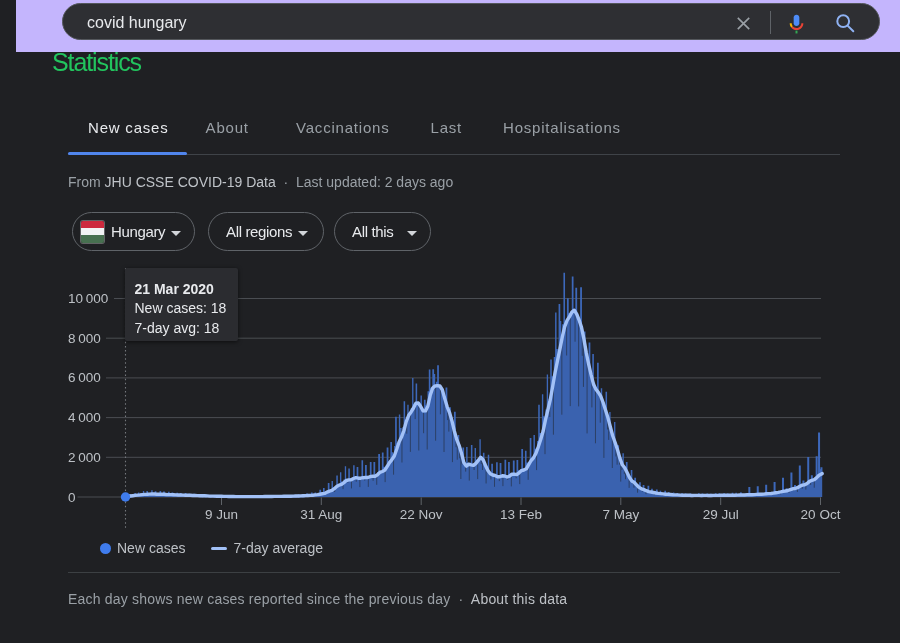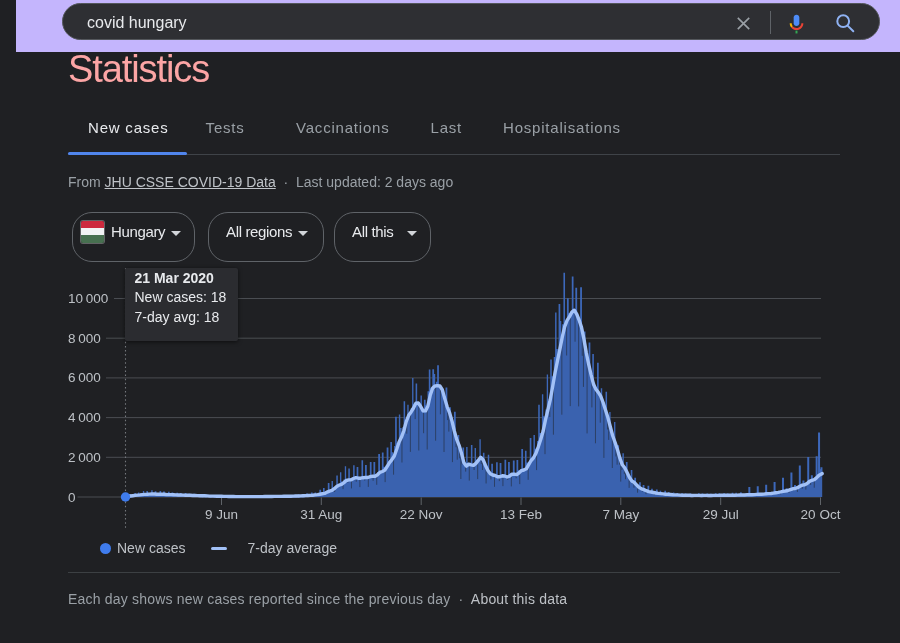--- a/index.html
+++ b/index.html
@@ -1,31 +1,31 @@
 <!DOCTYPE html>
 <html><head><meta charset="utf-8"><style>
 * {margin:0;padding:0;box-sizing:border-box}
 html,body {width:900px;height:643px;background:#1f2023;font-family:"Liberation Sans",sans-serif;overflow:hidden}
 .hdr {position:absolute;left:16px;top:0;width:900px;height:52px;background:#c4b5fd}
 .sbar {position:absolute;left:46px;top:3px;width:818px;height:37px;border:1px solid #54575c;border-radius:19px;background:#2e2f33}
 .sq {position:absolute;left:24px;top:10px;font-size:16px;color:#e8eaed}
 .vdiv {position:absolute;left:707px;top:7px;width:1px;height:23px;background:#5f6368}
-.h1 {position:absolute;left:68px;top:48px;font-size:38px;color:#fca5a5;letter-spacing:-1.1px}
+.h1 {position:absolute;left:52px;top:48px;font-size:25px;color:#22c55e;letter-spacing:-1.1px}
 .tabs {position:absolute;left:68px;top:110px;width:772px;height:45px;border-bottom:1px solid #3f4348}
 .tab {position:absolute;top:9px;font-size:15px;color:#9aa0a6;letter-spacing:0.8px}
 .tab.on {color:#e8eaed}
 .underline {position:absolute;left:0px;top:42px;width:119px;height:3px;background:#5085ec;border-radius:2px}
 .fromline {position:absolute;left:68px;top:174px;font-size:14px;color:#9aa0a6}
-.fromline a {color:#bfc3c8;text-decoration:underline}
-.pill {position:absolute;top:212px;height:50px;border:1px solid #5f6368;border-radius:20px;color:#e8eaed;font-size:15px}
+.fromline a {color:#bfc3c8;}
+.pill {position:absolute;top:212px;height:39px;border:1px solid #5f6368;border-radius:20px;color:#e8eaed;font-size:15px}
 .pilltxt {position:absolute;top:10px;letter-spacing:-0.35px}
 .caret {position:absolute;top:17.5px;width:0;height:0;border-left:5px solid transparent;border-right:5px solid transparent;border-top:5.5px solid #d2d5d9}
 .flag {position:absolute;left:8px;top:7.5px;width:23.5px;height:22px;border-radius:2px;overflow:hidden;box-shadow:0 0 0 1px rgba(255,255,255,0.30)}
 .flag div {height:33.4%}
-.tooltip {position:absolute;left:124.5px;top:267.5px;width:113px;height:73px;background:#2b2c30;border-radius:2px;box-shadow:0 1px 4px rgba(0,0,0,0.6);padding:1px 10px;color:#e8eaed;font-size:14px;line-height:19.5px}
+.tooltip {position:absolute;left:124.5px;top:267.5px;width:113px;height:73px;background:#2b2c30;border-radius:2px;box-shadow:0 1px 4px rgba(0,0,0,0.6);padding:12px 10px;color:#e8eaed;font-size:14px;line-height:19.5px}
 .tooltip b {font-size:14px}
 .legend {position:absolute;left:100px;top:540px;font-size:14px;color:#bdc1c6}
 .ldot {position:absolute;left:0px;top:2.5px;width:11px;height:11px;border-radius:50%;background:#3f7ced}
 .lline {position:absolute;left:111px;top:6.5px;width:16px;height:3px;background:#a2c1f7;border-radius:1.5px}
 .botdiv {position:absolute;left:68px;top:572px;width:772px;height:1px;background:#3c4043}
 .foot {position:absolute;left:68px;top:591px;font-size:14px;color:#9aa0a6;letter-spacing:0.2px}
 .foot a {color:#bdc1c6;}
 </style></head>
 <body>
 <div class="hdr">
@@ -43,21 +43,21 @@
   </svg>
   <svg style="position:absolute;left:772px;top:9px" width="21" height="21" viewBox="0 0 21 21">
         <circle cx="8.2" cy="8.2" r="5.9" fill="none" stroke="#8fb2f3" stroke-width="2"></circle>
         <line x1="12.6" y1="12.6" x2="18.3" y2="18.3" stroke="#8fb2f3" stroke-width="2" stroke-linecap="round"></line>
       </svg>
  </div>
 </div>
 <div class="h1">Statistics</div>
 <div class="tabs">
  <span class="tab on" style="left:20px">New cases</span>
- <span class="tab" style="left:137.6px">Tests</span>
+ <span class="tab" style="left:137.6px">About</span>
  <span class="tab" style="left:228px">Vaccinations</span>
  <span class="tab" style="left:362.5px">Last</span>
  <span class="tab" style="left:435px">Hospitalisations</span>
  <div class="underline"></div>
 </div>
 <div class="fromline">From <a>JHU CSSE COVID-19 Data</a> &nbsp;·&nbsp; Last updated: 2 days ago</div>
 <div class="pill" style="left:71.5px;width:123px">
  <div class="flag">
       <div style="background:#cd2a3e"></div>
       <div style="background:#f1f3f4"></div>
@@ -221,14 +221,14 @@
       <line x1="805.83" y1="485.0" x2="805.83" y2="489.6"></line>
       <line x1="810.64" y1="482.5" x2="810.64" y2="484.9"></line>
       <line x1="814.25" y1="480.2" x2="814.25" y2="487.7"></line>
     </g>
 <path fill="#3d68ba" d="M124.85 498.1V496.3h1.30V498.1ZM125.87 498.0V495.0h1.67V498.0ZM127.01 497.8V496.0h1.80V497.8ZM128.31 497.6V496.0h1.59V497.6ZM129.60 497.5V494.0h1.41V497.5ZM130.64 497.3V495.4h1.74V497.3ZM133.17 497.0V495.2h1.49V497.0ZM134.36 496.9V492.9h1.52V496.9ZM135.43 496.8V495.1h1.78V496.8ZM138.03 496.5V492.6h1.38V496.5ZM139.12 496.3V494.6h1.61V496.3ZM141.50 496.1V494.4h1.65V496.1ZM142.87 496.0V491.0h1.33V496.0ZM143.89 495.9V494.4h1.69V495.9ZM146.35 495.7V490.9h1.57V495.7ZM147.62 495.7V493.8h1.44V495.7ZM151.21 495.5V490.3h1.46V495.5ZM154.70 495.6V491.3h1.71V495.6ZM159.54 495.6V490.9h1.63V495.6ZM163.07 495.8V491.4h1.79V495.8ZM167.90 496.1V491.7h1.75V496.1ZM171.48 496.2V492.5h1.79V496.2ZM176.29 496.4V492.7h1.80V496.4ZM179.93 496.5V493.0h1.72V496.5ZM181.10 496.6V495.0h1.78V496.6ZM183.65 496.7V495.1h1.49V496.7ZM184.71 496.7V492.9h1.77V496.7ZM188.41 496.8V493.8h1.59V496.8ZM193.18 497.0V493.7h1.67V497.0ZM196.91 497.1V494.2h1.41V497.1ZM201.67 497.3V494.2h1.52V497.3ZM205.34 497.4V494.8h1.38V497.4ZM210.18 497.6V495.1h1.33V497.6ZM213.67 497.7V495.3h1.56V497.7ZM218.53 497.8V495.4h1.46V497.8ZM222.01 497.9V495.7h1.71V497.9ZM226.85 497.9V495.8h1.63V497.9ZM230.38 498.0V496.0h1.79V498.0ZM235.21 498.1V495.9h1.75V498.1ZM238.79 498.1V496.1h1.79V498.1ZM240.05 498.1V496.6h1.69V498.1ZM243.60 498.1V496.1h1.80V498.1ZM247.24 498.1V496.1h1.73V498.1ZM250.96 498.1V496.6h1.50V498.1ZM252.03 498.1V496.0h1.77V498.1ZM253.25 498.1V496.6h1.74V498.1ZM255.72 498.1V496.0h1.59V498.1ZM256.82 498.1V496.5h1.80V498.1ZM259.47 498.1V496.5h1.31V498.1ZM260.49 498.1V496.0h1.68V498.1ZM264.22 498.0V496.0h1.42V498.0ZM265.26 498.0V496.5h1.74V498.0ZM267.79 498.0V496.5h1.49V498.0ZM268.98 498.0V495.7h1.52V498.0ZM270.05 498.0V496.5h1.78V498.0ZM272.66 498.0V495.7h1.38V498.0ZM273.74 497.9V496.4h1.62V497.9ZM276.13 497.9V496.4h1.65V497.9ZM277.49 497.9V495.5h1.33V497.9ZM280.98 497.8V495.6h1.56V497.8ZM282.24 497.8V496.3h1.44V497.8ZM284.49 497.8V496.3h1.76V497.8ZM285.84 497.8V495.1h1.46V497.8ZM287.00 497.7V496.2h1.55V497.7ZM289.32 497.7V494.9h1.70V497.7ZM290.70 497.6V496.0h1.35V497.6ZM292.88 497.6V496.0h1.80V497.6ZM294.17 497.5V494.7h1.63V497.5ZM295.50 497.5V496.0h1.36V497.5ZM297.70 497.4V494.6h1.79V497.4ZM299.02 497.4V495.8h1.54V497.4ZM301.31 497.3V495.7h1.76V497.3ZM302.52 497.2V493.9h1.75V497.2ZM303.88 497.2V495.6h1.43V497.2ZM306.10 497.1V493.6h1.79V497.1ZM307.36 497.0V495.2h1.69V497.0ZM309.78 496.9V495.0h1.66V496.9ZM310.91 496.7V492.4h1.80V496.7ZM312.21 496.6V495.0h1.61V496.6ZM314.55 496.4V492.4h1.73V496.4ZM315.73 496.3V494.4h1.78V496.3ZM318.27 495.9V494.1h1.50V495.9ZM319.34 495.7V489.7h1.77V495.7ZM320.56 495.4V493.8h1.73V495.4ZM323.03 495.0V488.1h1.60V495.0ZM324.13 494.7V491.9h1.80V494.7ZM326.78 493.6V490.9h1.31V493.6ZM327.80 493.1V482.9h1.68V493.1ZM328.94 492.5V490.2h1.80V492.5ZM331.53 491.4V481.0h1.42V491.4ZM332.58 490.6V488.0h1.74V490.6ZM335.11 489.0V486.4h1.48V489.0ZM336.29 488.2V475.6h1.52V488.2ZM337.36 487.4V484.9h1.78V487.4ZM339.97 485.8V472.2h1.38V485.8ZM341.05 485.1V481.4h1.62V485.1ZM343.44 483.8V479.6h1.65V483.8ZM344.80 483.1V466.3h1.34V483.1ZM345.82 482.4V479.9h1.70V482.4ZM348.29 481.3V468.6h1.56V481.3ZM349.55 481.0V478.5h1.45V481.0ZM351.80 480.3V478.8h1.76V480.3ZM353.15 480.0V465.2h1.46V480.0ZM356.63 479.6V467.0h1.70V479.6ZM358.01 479.5V476.8h1.35V479.5ZM360.19 479.5V477.2h1.80V479.5ZM361.48 479.4V460.3h1.63V479.4ZM365.01 479.0V464.9h1.79V479.0ZM366.34 478.9V477.3h1.53V478.9ZM369.83 478.3V462.1h1.75V478.3ZM373.42 477.4V461.9h1.79V477.4ZM374.67 477.2V474.4h1.68V477.2ZM377.09 475.9V471.9h1.66V475.9ZM378.22 475.1V453.9h1.80V475.1ZM379.52 474.4V470.8h1.60V474.4ZM381.86 472.9V452.6h1.73V472.9ZM383.04 471.6V466.7h1.78V471.6ZM385.58 468.9V464.9h1.50V468.9ZM386.65 467.5V447.4h1.78V467.5ZM387.87 466.2V463.9h1.73V466.2ZM390.34 462.5V442.0h1.60V462.5ZM391.45 460.1V452.2h1.80V460.1ZM394.09 455.3V446.1h1.31V455.3ZM395.11 452.9V416.7h1.68V452.9ZM396.25 449.8V443.0h1.80V449.8ZM398.85 443.4V414.6h1.42V443.4ZM399.89 440.3V428.0h1.74V440.3ZM402.42 433.3V427.0h1.48V433.3ZM403.60 429.5V401.2h1.53V429.5ZM407.28 419.2V404.7h1.37V419.2ZM408.36 416.8V412.9h1.62V416.8ZM410.75 412.0V408.1h1.65V412.0ZM412.11 410.0V378.1h1.34V410.0ZM413.13 408.2V403.7h1.70V408.2ZM415.61 404.5V383.4h1.56V404.5ZM416.86 404.1V402.2h1.45V404.1ZM420.46 408.6V395.5h1.45V408.6ZM423.95 413.3V399.7h1.70V413.3ZM425.33 412.2V405.1h1.34V412.2ZM427.50 404.7V391.2h1.80V404.7ZM428.79 399.1V369.6h1.62V399.1ZM430.12 395.1V387.8h1.37V395.1ZM432.32 389.1V369.2h1.78V389.1ZM433.65 387.9V374.1h1.53V387.9ZM435.93 386.3V381.7h1.77V386.3ZM437.15 386.3V365.3h1.75V386.3ZM445.53 404.9V387.4h1.80V404.9ZM449.17 416.8V407.3h1.73V416.8ZM453.96 433.5V411.7h1.78V433.5ZM457.65 445.6V434.9h1.60V445.6ZM462.42 461.3V447.6h1.68V461.3ZM466.16 466.9V446.9h1.42V466.9ZM467.20 466.6V462.8h1.74V466.6ZM469.73 466.5V462.7h1.48V466.5ZM470.91 466.7V445.0h1.53V466.7ZM471.99 466.4V464.9h1.78V466.4ZM474.60 465.5V448.1h1.37V465.5ZM475.67 464.3V459.8h1.62V464.3ZM478.07 461.4V458.2h1.64V461.4ZM479.42 459.6V439.2h1.34V459.6ZM482.92 462.6V452.7h1.55V462.6ZM487.78 472.9V454.8h1.45V472.9ZM491.26 476.3V463.8h1.70V476.3ZM496.11 477.7V462.2h1.62V477.7ZM499.63 478.0V463.1h1.78V478.0ZM500.96 478.0V476.1h1.53V478.0ZM503.25 478.0V475.2h1.77V478.0ZM504.46 477.9V459.8h1.74V477.9ZM505.82 477.8V475.6h1.42V477.8ZM508.04 477.4V461.9h1.80V477.4ZM509.30 477.1V474.9h1.68V477.1ZM511.71 476.4V474.6h1.66V476.4ZM512.85 476.0V460.6h1.80V476.0ZM516.49 474.9V459.9h1.73V474.9ZM517.67 474.4V470.2h1.78V474.4ZM520.21 473.3V468.9h1.51V473.3ZM521.27 472.7V449.1h1.78V472.7ZM522.50 472.0V469.0h1.73V472.0ZM524.96 469.8V450.7h1.60V469.8ZM526.07 468.8V462.6h1.80V468.8ZM528.71 465.2V462.2h1.32V465.2ZM529.73 463.4V438.0h1.68V463.4ZM533.47 458.0V435.1h1.43V458.0ZM534.51 455.9V448.7h1.75V455.9ZM537.05 449.9V441.0h1.48V449.9ZM538.22 446.9V404.7h1.53V446.9ZM539.30 442.8V433.0h1.78V442.8ZM541.91 434.4V394.3h1.37V434.4ZM542.98 429.3V416.3h1.62V429.3ZM545.38 418.3V409.5h1.64V418.3ZM546.73 413.5V374.6h1.34V413.5ZM547.75 408.8V402.2h1.70V408.8ZM550.23 396.6V359.4h1.55V396.6ZM551.48 390.2V376.3h1.45V390.2ZM553.74 377.5V357.0h1.76V377.5ZM555.09 371.1V312.4h1.45V371.1ZM556.24 364.7V349.0h1.56V364.7ZM558.57 352.0V303.9h1.70V352.0ZM559.95 345.7V321.0h1.34V345.7ZM562.13 335.6V324.3h1.80V335.6ZM563.42 331.0V272.7h1.62V331.0ZM566.94 320.2V298.2h1.78V320.2ZM568.27 317.8V313.1h1.53V317.8ZM571.77 313.3V276.5h1.74V313.3ZM575.35 314.6V287.8h1.80V314.6ZM576.61 316.1V313.7h1.68V316.1ZM580.16 327.1V287.2h1.80V327.1ZM583.80 345.2V331.4h1.73V345.2ZM588.58 369.0V342.5h1.78V369.0ZM592.28 384.6V353.9h1.60V384.6ZM593.38 387.8V382.7h1.80V387.8ZM596.02 391.8V388.0h1.32V391.8ZM597.04 393.5V362.8h1.68V393.5ZM600.78 399.7V388.3h1.43V399.7ZM605.53 414.2V391.8h1.53V414.2ZM609.22 426.7V411.9h1.36V426.7ZM614.04 443.2V421.9h1.35V443.2ZM617.55 454.7V445.2h1.55V454.7ZM622.40 467.0V453.2h1.45V467.0ZM625.89 474.2V462.1h1.70V474.2ZM630.73 481.5V470.0h1.62V481.5ZM634.26 485.3V477.7h1.78V485.3ZM639.09 489.2V482.3h1.74V489.2ZM642.66 491.2V484.9h1.80V491.2ZM647.47 492.9V485.8h1.80V492.9ZM651.11 493.7V488.7h1.73V493.7ZM655.89 494.6V489.4h1.78V494.6ZM659.59 495.1V490.7h1.61V495.1ZM664.35 495.6V490.7h1.69V495.6ZM668.09 495.9V491.9h1.43V495.9ZM672.84 496.3V492.6h1.54V496.3ZM676.54 496.5V493.0h1.36V496.5ZM680.01 496.6V495.1h1.64V496.6ZM681.35 496.7V492.9h1.35V496.7ZM684.86 496.8V493.4h1.55V496.8ZM686.10 496.8V495.3h1.46V496.8ZM689.72 496.9V493.5h1.44V496.9ZM693.20 496.9V493.9h1.69V496.9ZM694.58 496.9V495.4h1.33V496.9ZM698.05 496.9V493.2h1.62V496.9ZM701.57 497.0V493.6h1.78V497.0ZM702.90 497.0V495.4h1.52V497.0ZM706.40 497.0V493.5h1.74V497.0ZM709.98 496.9V493.7h1.80V496.9ZM713.65 496.9V495.4h1.67V496.9ZM714.78 496.9V493.3h1.80V496.9ZM716.09 496.9V495.4h1.59V496.9ZM718.42 496.9V493.3h1.74V496.9ZM719.60 496.9V495.2h1.77V496.9ZM722.14 496.8V495.2h1.51V496.8ZM723.21 496.8V493.2h1.78V496.8ZM726.90 496.7V493.5h1.61V496.7ZM728.00 496.7V495.2h1.80V496.7ZM730.65 496.7V495.1h1.32V496.7ZM731.67 496.7V492.7h1.69V496.7ZM735.40 496.6V492.8h1.43V496.6ZM736.44 496.6V494.9h1.75V496.6ZM738.99 496.5V495.0h1.47V496.5ZM740.15 496.5V492.2h1.54V496.5ZM743.53 496.4V494.3h2.00V496.4ZM748.34 496.2V487.0h2.00V496.2ZM751.94 496.1V493.5h2.00V496.1ZM756.75 495.9V486.2h2.00V495.9ZM760.36 495.7V493.3h2.00V495.7ZM765.17 495.4V484.8h2.00V495.4ZM768.77 495.0V492.3h2.00V495.0ZM769.97 494.9V493.4h2.00V494.9ZM773.58 494.4V481.9h2.00V494.4ZM777.19 493.9V491.1h2.00V493.9ZM781.99 492.9V477.7h2.00V492.9ZM785.60 492.1V488.2h2.00V492.1ZM790.41 490.9V472.4h2.00V490.9ZM794.01 489.8V485.0h2.00V489.8ZM798.82 488.0V465.6h2.00V488.0ZM802.43 486.4V480.4h2.00V486.4ZM807.24 484.1V457.1h2.00V484.1ZM810.84 482.1V475.2h2.00V482.1ZM814.45 479.7V478.1h2.00V479.7ZM815.65 478.9V456.3h2.00V478.9ZM816.85 478.2V474.2h2.00V478.2ZM818.05 477.3V432.5h2.00V477.3ZM819.26 476.5V469.2h2.00V476.5ZM820.46 475.5V467.2h2.00V475.5Z"></path>
 <polyline points="125.5,496.6 127.9,496.3 130.3,496.0 132.7,495.7 135.1,495.4 137.5,495.1 139.9,494.9 142.3,494.6 144.7,494.4 147.1,494.3 149.5,494.1 151.9,494.0 154.3,494.0 156.7,494.2 159.1,494.2 161.5,494.1 163.9,494.3 166.3,494.5 168.7,494.6 171.1,494.6 173.5,494.7 175.9,494.9 178.3,495.0 180.7,495.0 183.1,495.1 185.5,495.2 187.9,495.3 190.3,495.3 192.7,495.5 195.1,495.5 197.5,495.6 199.9,495.7 202.3,495.8 204.7,495.8 207.1,495.9 209.5,496.1 211.9,496.1 214.3,496.1 216.7,496.2 219.1,496.3 221.5,496.3 223.9,496.4 226.3,496.4 228.7,496.5 231.1,496.5 233.5,496.5 235.9,496.6 238.3,496.6 240.7,496.6 243.1,496.6 245.5,496.6 247.9,496.6 250.3,496.6 252.7,496.6 255.1,496.6 257.5,496.6 259.9,496.6 262.3,496.6 264.7,496.5 267.1,496.5 269.5,496.5 271.9,496.5 274.3,496.4 276.7,496.4 279.1,496.4 281.5,496.4 283.9,496.3 286.3,496.3 288.7,496.2 291.1,496.2 293.5,496.1 295.9,496.0 298.3,496.0 300.7,495.9 303.1,495.7 305.5,495.6 307.9,495.5 310.3,495.4 312.7,495.2 315.1,494.9 317.5,494.6 319.9,494.2 322.3,493.8 324.7,493.4 327.1,492.1 329.5,491.1 331.9,490.4 334.3,488.7 336.7,486.5 339.1,485.1 341.5,484.4 343.9,482.6 346.3,480.5 348.7,479.9 351.1,479.8 353.5,478.5 355.9,477.7 358.3,478.2 360.7,478.2 363.1,477.7 365.5,477.5 367.9,477.5 370.3,476.7 372.7,476.1 375.1,476.2 377.5,474.8 379.9,472.4 382.3,471.5 384.7,470.3 387.1,466.6 389.5,462.6 391.9,459.6 394.3,456.0 396.7,449.3 399.1,441.9 401.5,437.1 403.9,430.5 406.3,421.4 408.7,415.3 411.1,411.9 413.5,408.0 415.9,403.3 418.3,403.0 420.7,406.5 423.1,410.8 425.5,410.9 427.9,405.9 430.3,395.0 432.7,388.0 435.1,385.9 437.5,385.7 439.9,386.0 442.3,389.7 444.7,398.4 447.1,406.6 449.5,412.6 451.9,420.7 454.3,430.9 456.7,439.3 459.1,445.3 461.5,453.2 463.9,462.8 466.3,466.1 468.7,464.1 471.1,464.8 473.5,465.4 475.9,463.4 478.3,460.4 480.7,457.3 483.1,459.7 485.5,465.5 487.9,470.5 490.3,473.7 492.7,475.0 495.1,475.5 497.5,476.8 499.9,476.8 502.3,475.8 504.7,476.0 507.1,477.0 509.5,476.1 511.9,474.2 514.3,474.1 516.7,474.6 519.1,472.8 521.5,470.6 523.9,470.0 526.3,468.8 528.7,464.6 531.1,460.5 533.5,457.8 535.9,453.4 538.3,446.8 540.7,439.5 543.1,431.3 545.5,419.6 547.9,409.8 550.3,399.5 552.7,386.3 555.1,372.5 557.5,360.6 559.9,349.1 562.3,336.9 564.7,326.7 567.1,320.4 569.5,316.6 571.9,312.1 574.3,310.2 576.7,314.1 579.1,320.0 581.5,327.3 583.9,338.9 586.3,352.9 588.7,364.4 591.1,374.9 593.5,384.2 595.9,389.3 598.3,392.4 600.7,396.2 603.1,402.5 605.5,410.0 607.9,417.6 610.3,426.8 612.7,435.8 615.1,442.5 617.5,449.8 619.9,458.2 622.3,464.8 624.7,467.8 627.1,472.6 629.5,477.6 631.9,481.0 634.3,482.5 636.7,485.1 639.1,487.4 641.5,488.8 643.9,489.6 646.3,490.7 648.7,491.6 651.1,492.0 653.5,492.5 655.9,493.0 658.3,493.4 660.7,493.6 663.1,493.9 665.5,494.2 667.9,494.3 670.3,494.5 672.7,494.8 675.1,494.9 677.5,494.9 679.9,495.1 682.3,495.2 684.7,495.3 687.1,495.2 689.5,495.3 691.9,495.5 694.3,495.4 696.7,495.4 699.1,495.4 701.5,495.5 703.9,495.4 706.3,495.4 708.7,495.5 711.1,495.5 713.5,495.4 715.9,495.4 718.3,495.4 720.7,495.3 723.1,495.3 725.5,495.3 727.9,495.3 730.3,495.1 732.7,495.2 735.1,495.2 737.5,495.1 739.9,494.9 742.3,495.0 744.7,495.0 747.1,494.8 749.5,494.6 751.9,494.7 754.3,494.6 756.7,494.4 759.1,494.3 761.5,494.3 763.9,494.1 766.3,493.8 768.7,493.6 771.1,493.5 773.5,493.1 775.9,492.7 778.3,492.4 780.7,491.9 783.1,491.3 785.5,491.0 787.9,490.5 790.3,489.6 792.7,488.8 795.1,488.5 797.5,487.7 799.9,486.2 802.3,485.1 804.7,484.8 807.1,483.5 809.5,481.4 811.9,480.3 814.3,479.6 816.7,477.6 819.1,475.2 821.5,473.9 822.2,473.6" fill="none" stroke="#a2c1f7" stroke-width="3.4" stroke-linejoin="round" stroke-linecap="round"></polyline>
 <line x1="125.5" y1="268" x2="125.5" y2="529" stroke="#74777c" stroke-width="1.1" stroke-dasharray="1.5,2.6"></line>
 <circle cx="125.5" cy="497" r="4.7" fill="#3f7ced"></circle>
 </svg>
 <div class="tooltip"><b>21 Mar 2020</b><br>New cases: 18<br>7-day avg: 18</div>
-<div class="legend"><div class="ldot"></div><span style="margin-left:17px">New cases</span><div class="lline"></div><span style="margin-left:62px">7-day average</span></div>
+<div class="legend"><div class="ldot"></div><span style="margin-left:17px">New cases</span><div class="lline"></div><span style="margin-left:48px">7-day average</span></div>
 <div class="botdiv"></div>
 <div class="foot">Each day shows new cases reported since the previous day &nbsp;·&nbsp; <a>About this data</a></div>
 </body></html>

